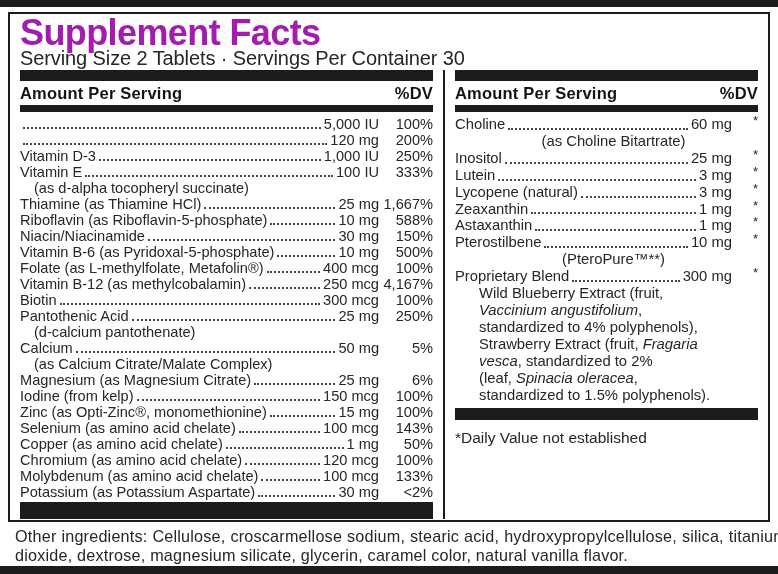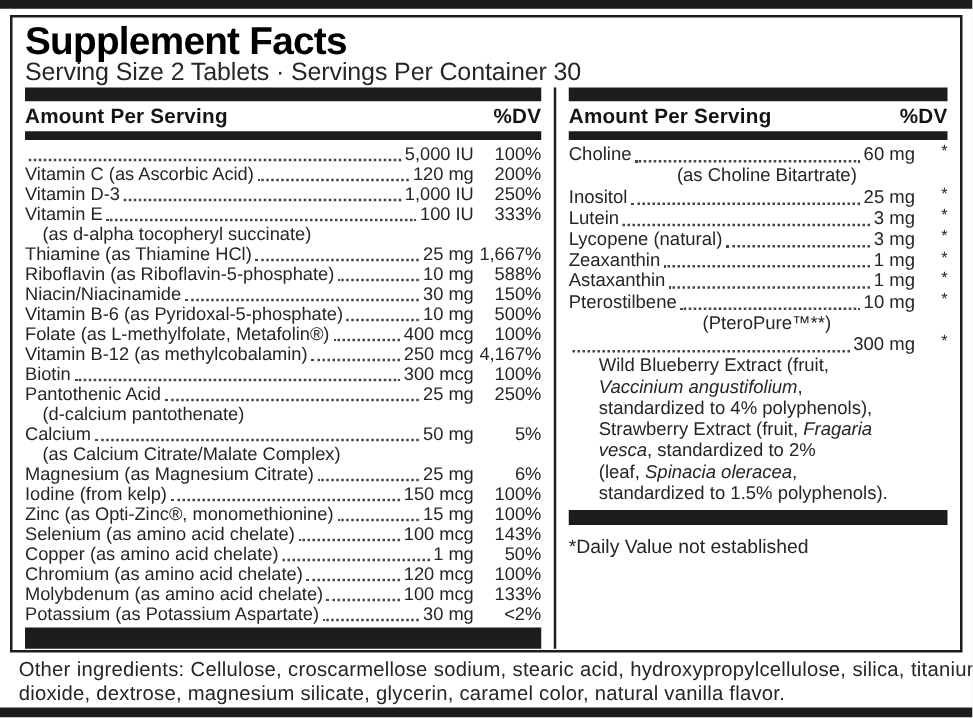--- a/index.html
+++ b/index.html
@@ -4,21 +4,21 @@
 <style>
   :root { --bar:#1c1c1c; --text:#262626; --bg:#ffffff; }
   * { box-sizing:border-box; }
   body { margin:0; background:#e8e8e8; }
   .page { width:778px; height:574px; position:relative; background:var(--bg);
           font-family:"Liberation Sans", sans-serif; color:var(--text); overflow:hidden; }
   .top-bar { position:absolute; top:0; left:0; width:778px; height:7px; background:var(--bar); }
   .bottom-bar { position:absolute; bottom:0; left:0; width:778px; height:8px; background:var(--bar); }
   .box { position:absolute; top:12px; left:8px; width:762px; height:510px;
          border:2px solid var(--bar); padding:3px 10px 6px; display:flex; flex-direction:column; }
-  .title { margin:0; font-size:31px; line-height:32px; font-weight:bold; letter-spacing:-0.6px; color:#000000; }
+  .title { margin:0; font-size:36px; line-height:32px; font-weight:bold; letter-spacing:-0.6px; color:#a21caf; }
   .serving { font-size:20px; line-height:17px; margin-top:1px; letter-spacing:-0.1px; }
   .cols { flex:1; display:flex; margin-top:3px; }
   .col { display:flex; flex-direction:column; }
   .col-left { width:413px; font-size:14.6px; }
   .col-right { width:303px; font-size:14.8px; }
   .divider { width:2px; background:var(--bar); margin:0 10px; }
   .bar { background:var(--bar); }
   .bar-thick { height:11px; }
   .bar-thin { height:7px; margin-bottom:4px; }
   .end-bar { height:17px; margin-top:2px; }
@@ -59,21 +59,20 @@
             <span>Amount Per Serving</span>
             <span>%DV</span>
           </div>
           <div class="bar bar-thin"></div>
           <div class="row">
             <span class="leader"></span>
             <span class="amount">5,000 IU</span>
             <span class="dv">100%</span>
           </div>
           <div class="row">
-            <span class="name">Vitamin C (as Ascorbic Acid)</span>
             <span class="leader"></span>
             <span class="amount">120 mg</span>
             <span class="dv">200%</span>
           </div>
           <div class="row">
             <span class="name">Vitamin D-3</span>
             <span class="leader"></span>
             <span class="amount">1,000 IU</span>
             <span class="dv">250%</span>
           </div>
@@ -236,20 +235,21 @@
             <span class="dv dv-star">*</span>
           </div>
           <div class="row">
             <span class="name">Pterostilbene</span>
             <span class="leader"></span>
             <span class="amount">10 mg</span>
             <span class="dv dv-star">*</span>
           </div>
           <div class="sub"><span>(PteroPure™**)</span></div>
           <div class="row">
+            <span class="name">Proprietary Blend</span>
             <span class="leader"></span>
             <span class="amount">300 mg</span>
             <span class="dv dv-star">*</span>
           </div>
           <div class="detail"><span>Wild Blueberry Extract (fruit,</span></div>
           <div class="detail"><span class="italic">Vaccinium angustifolium</span><span>,</span></div>
           <div class="detail"><span>standardized to 4% polyphenols),</span></div>
           <div class="detail"><span>Strawberry Extract (fruit, </span><span class="italic">Fragaria</span></div>
           <div class="detail"><span class="italic">vesca</span><span>, standardized to 2%</span></div>
           <div class="detail"><span>(leaf, </span><span class="italic">Spinacia oleracea</span><span>,</span></div>

